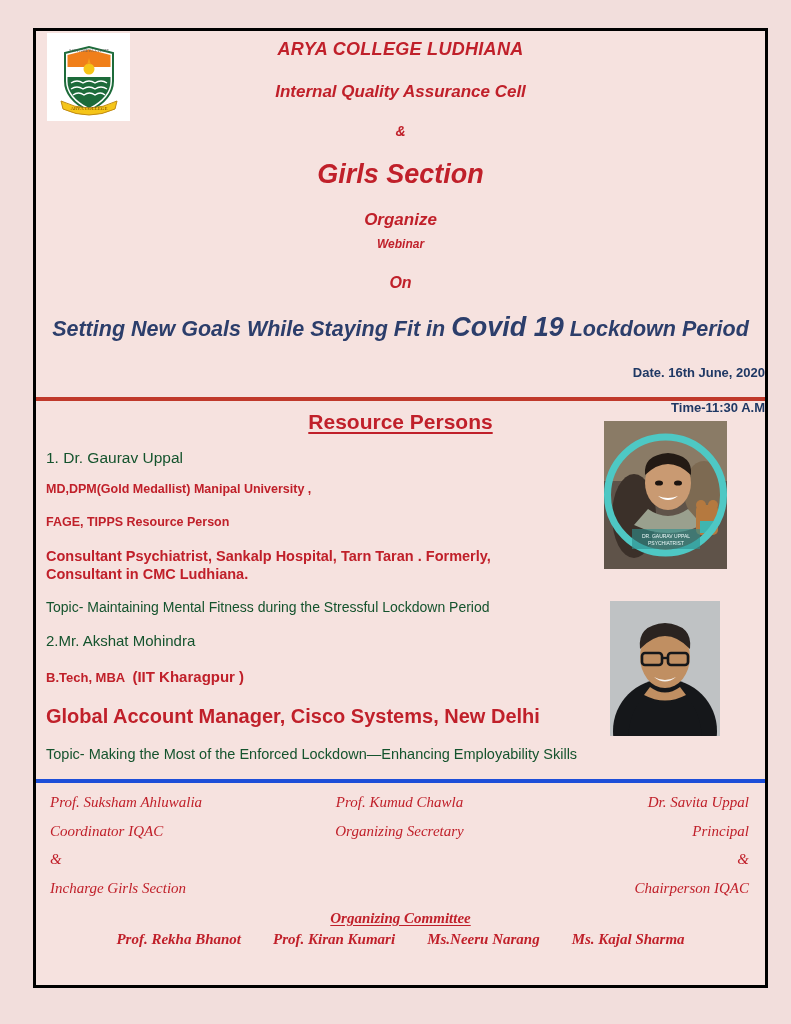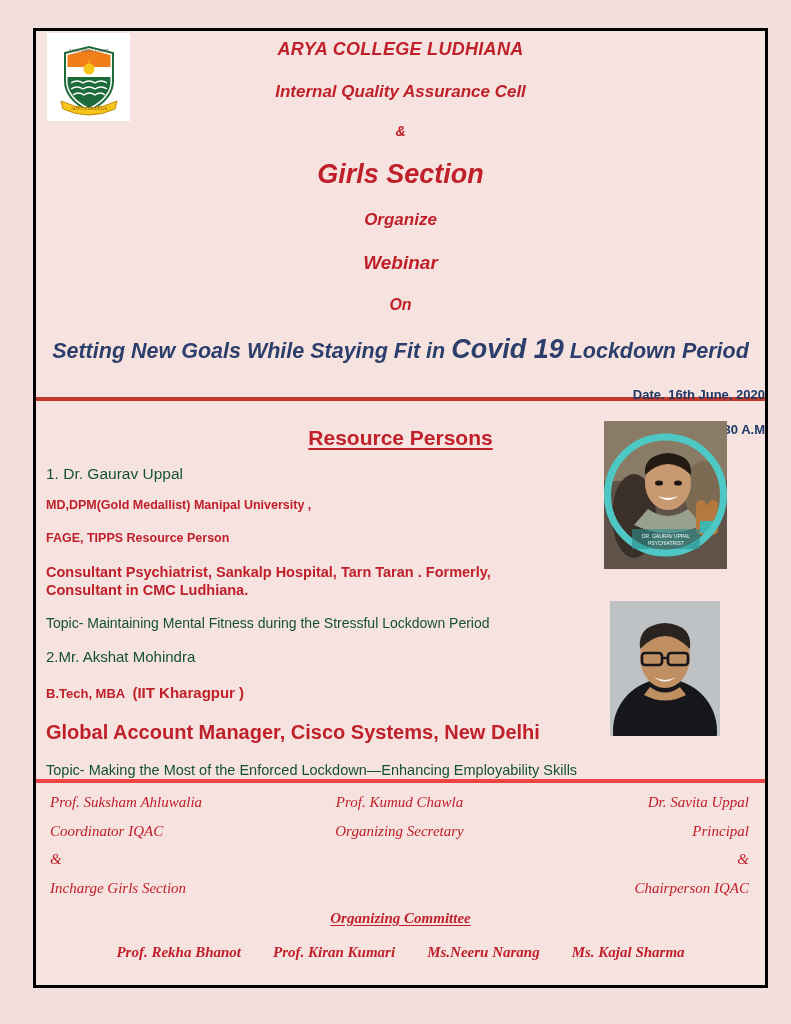--- a/index.html
+++ b/index.html
@@ -54,21 +54,21 @@
     color: #c0202a;
     font-weight: bold;
     font-style: italic;
     line-height: 1.15;
   }
   .h-college { font-size: 18px; letter-spacing: .3px; }
   .h-iqac    { font-size: 17px; margin-top: 22px; }
   .h-amp     { font-size: 14px; margin-top: 22px; }
   .h-girls   { font-size: 27px; margin-top: 20px; }
   .h-org     { font-size: 17px; margin-top: 20px; }
-  .h-web     { font-size: 19px; margin-top: 22px; }
+  .h-web     { font-size: 12px; margin-top: 8px; }
   .h-on      { font-size: 16px; margin-top: 22px; }
 
   .topic-title {
     margin-top: 20px;
     text-align: center;
     color: #2c3e6b;
     font-weight: bold;
     font-style: italic;
     font-size: 21.5px;
     white-space: nowrap;
@@ -83,22 +83,22 @@
     font-size: 13px;
   }
   .d-date { margin-top: 22px; }
   .d-time { margin-top: 20px; }
 
   
   .resource {
     position: relative;
     height: 382px;
     flex: 0 0 auto;
-    border-bottom: 4px solid #ef4444;
-    padding: 16px 10px;
+    border-bottom: 4px solid #1d4ed8;
+    padding: 0 10px;
     box-sizing: border-box;
   }
   .res-heading {
     text-align: center;
     color: #c0202a;
     font-weight: bold;
     font-size: 21px;
     margin-top: 9px;
     text-decoration: underline;
     text-underline-offset: 3px;
@@ -173,21 +173,21 @@
     font-family: "Liberation Serif", serif;
     font-weight: bold;
     font-style: italic;
   }
   .comm-title {
     font-size: 15px;
     text-decoration: underline;
     text-underline-offset: 2px;
   }
   .comm-names {
-    margin-top: 17px;
+    margin-top: 4px;
     display: flex;
     justify-content: center;
     gap: 32px;
     font-size: 15px;
   }
 </style>
 </head>
 <body>
 
 <div class="poster">

